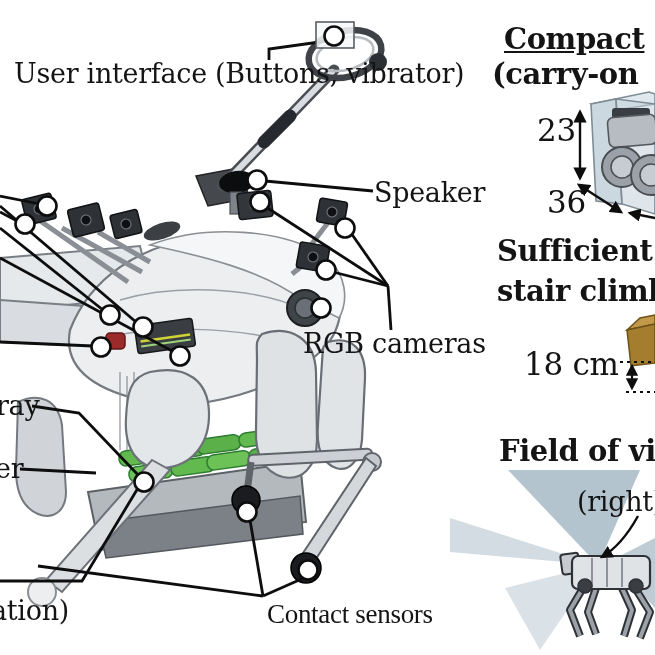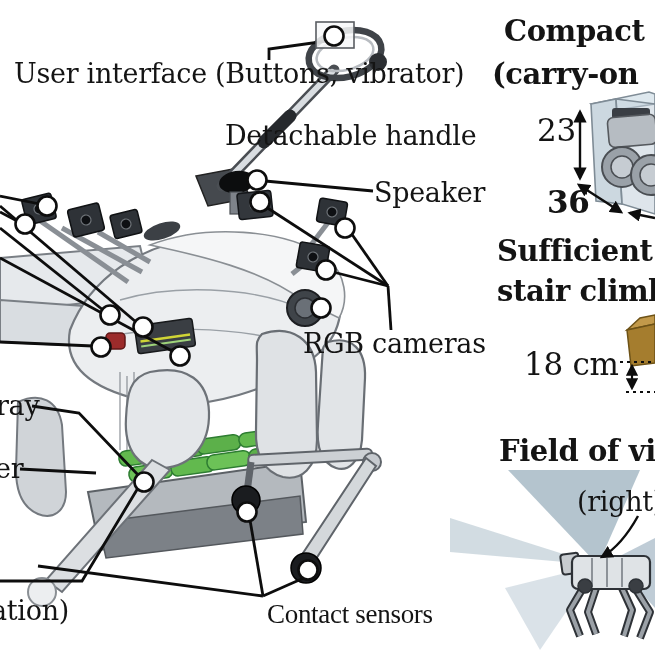--- a/index.html
+++ b/index.html
@@ -229,32 +229,31 @@
       <line x1="607" y1="558" x2="607" y2="587" stroke="#6a7077" stroke-width="1.4"></line>
       <line x1="622" y1="558" x2="622" y2="587" stroke="#6a7077" stroke-width="1.4"></line>
       <circle cx="585" cy="586" r="7" fill="#3a3e43" stroke-width="1.5"></circle>
       <circle cx="636" cy="586" r="7" fill="#3a3e43" stroke-width="1.5"></circle>
     </g>
     <path d="M638,516 Q622,545 602,557" fill="none" stroke="#0d0d0d" stroke-width="2.4" marker-end="url(#ah)"></path>
   </g>
 </svg>
 
   <div class="lbl" style="left:14px;top:60px;">User interface (Buttons, vibrator)</div>
-  <div class="lbl" style="left:225px;top:122px;">Detachable handle</div>
   <div class="lbl" style="left:374px;top:179px;">Speaker</div>
   <div class="lbl" style="left:303px;top:330px;">RGB cameras</div>
   <div class="lbl" style="left:-4px;top:392px;">ray</div>
   <div class="lbl" style="left:-5px;top:455px;">er</div>
   <div class="lbl" style="left:-9px;top:597px;">ation)</div>
   <div class="lbl" style="left:267px;top:600px;font-family:Liberation Serif, serif;">Contact sensors</div>
 
-  <div class="lbl bold" style="left:504px;top:16px;">Compact</div>
+  <div class="lbl bold" style="left:504px;top:24px;text-decoration:underline;">Compact</div>
   <div class="lbl bold" style="left:492px;top:59px;">(carry-on</div>
   <div class="lbl num" style="left:537px;top:114px;">23</div>
-  <div class="lbl num" style="left:547px;top:186px;font-weight:bold;">36</div>
+  <div class="lbl num" style="left:547px;top:186px;">36</div>
 
   <div class="lbl bold" style="left:497px;top:236px;">Sufficient</div>
   <div class="lbl bold" style="left:497px;top:276px;">stair climb</div>
   <div class="lbl num" style="left:524px;top:348px;">18 cm</div>
 
   <div class="lbl bold" style="left:499px;top:436px;">Field of vi</div>
   <div class="lbl" style="left:577px;top:488px;">(right)</div>
 
 </div>
 

